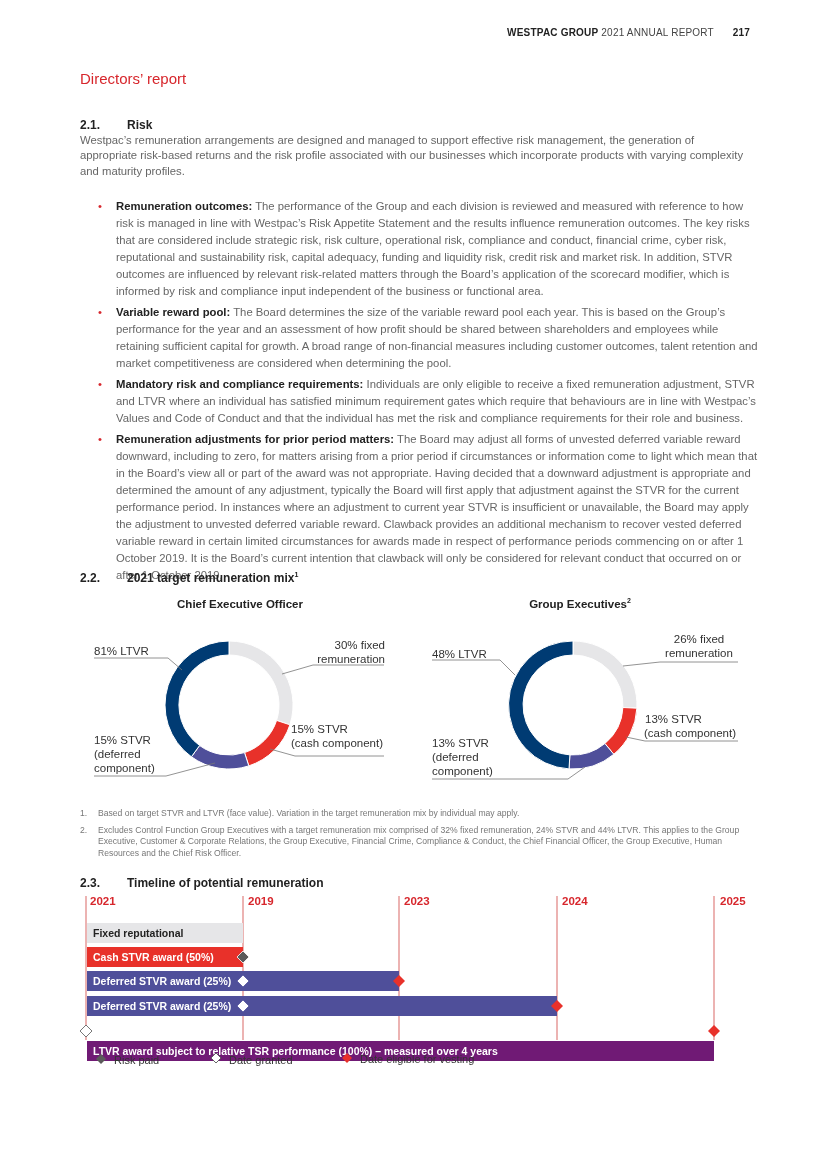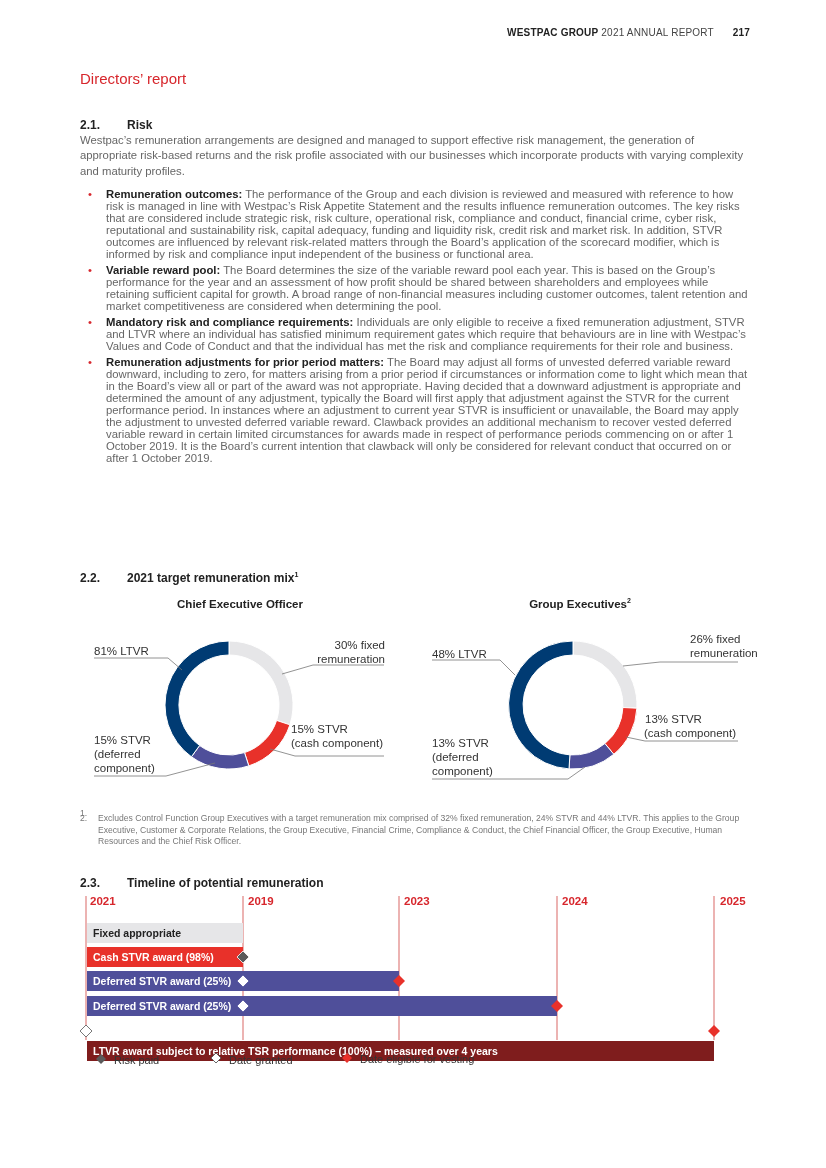--- a/index.html
+++ b/index.html
@@ -6,21 +6,21 @@
   body { width: 826px; height: 1168px; position: relative; overflow: hidden;
          font-family: "Liberation Sans", "DejaVu Sans", sans-serif; color: #555; }
   .header { position: absolute; top: 27px; right: 76px; font-size: 10px; color: #222; letter-spacing: 0.2px; }
   .header b { font-weight: 700; }
   .header .rest { color: #444; }
   .header .pnum { font-weight: 700; margin-left: 16px; }
   .page-title { position: absolute; left: 80px; top: 70px; font-size: 15px; color: #d7262c; font-weight: 400; margin: 0; }
   .sec-h { position: absolute; left: 80px; font-size: 12px; font-weight: 700; color: #222; margin: 0; }
   .sec-h .num { display: inline-block; width: 47px; }
   .body-text { position: absolute; left: 80px; width: 664px; font-size: 11.3px; line-height: 15.3px; color: #666; margin: 0; }
-  ul.bullets { position: absolute; left: 80px; width: 664px; margin: 8px; padding: 0; list-style: none; font-size: 11.3px; line-height: 12px; color: #666; }
+  ul.bullets { position: absolute; left: 80px; width: 664px; margin: 18px; padding: 0; list-style: none; font-size: 11.3px; line-height: 17px; color: #666; }
   ul.bullets li { position: relative; padding-left: 18px; margin-bottom: 4px; }
   ul.bullets li::before { content: "•"; position: absolute; left: 0; top: 0; color: #d7262c; }
   ul.bullets li b { color: #222; }
 
   .donut-title { position: absolute; font-size: 11.5px; font-weight: 700; color: #222; text-align: center; }
   .donut-title sup { font-size: 7px; }
   .chart-label { position: absolute; font-size: 11.5px; color: #333; line-height: 14px; }
   svg.overlay { position: absolute; left: 0; top: 0; }
 
   .footnotes { position: absolute; left: 80px; top: 808px; width: 664px; font-size: 8.6px; line-height: 11.6px; color: #777; }
@@ -101,36 +101,36 @@
 <div class="chart-label" style="left:94px; top:733px;">
   <div>15% STVR</div>
   <div>(deferred</div>
   <div>component)</div>
 </div>
 
 <div class="donut-title" style="left:490px; top:597px; width:180px;">
   <span>Group Executives</span><sup>2</sup>
 </div>
 <div class="chart-label" style="left:432px; top:647px;">48% LTVR</div>
-<div class="chart-label" style="left:690px; top:632px; text-align:left; width:78px;">
+<div class="chart-label" style="left:660px; top:632px; text-align:center; width:78px;">
   <div>26% fixed</div>
   <div>remuneration</div>
 </div>
 <div class="chart-label" style="left:644px; top:712px;">
   <div style="padding-left:1px;">13% STVR</div>
   <div>(cash component)</div>
 </div>
 <div class="chart-label" style="left:432px; top:736px;">
   <div>13% STVR</div>
   <div>(deferred</div>
   <div>component)</div>
 </div>
 
 <div class="footnotes">
-  <div class="fn"><span class="n">1.</span></div>
+  <div class="fn"><span class="n">1.</span><span>Based on target STVR and LTVR (face value). Variation in the target remuneration mix by individual may apply.</span></div>
   <div class="fn"><span class="n">2.</span><span>Excludes Control Function Group Executives with a target remuneration mix comprised of 32% fixed remuneration, 24% STVR and 44% LTVR. This applies to the Group Executive, Customer &amp; Corporate Relations, the Group Executive, Financial Crime, Compliance &amp; Conduct, the Chief Financial Officer, the Group Executive, Human Resources and the Chief Risk Officer.</span></div>
 </div>
 
 <h2 class="sec-h" style="top:876px;">
   <span class="num">2.3.</span><span>Timeline of potential remuneration</span>
 </h2>
 
 <div class="year" style="left:90px;">2021</div>
 <div class="year" style="left:248px;">2019</div>
 <div class="year" style="left:404px;text-align:center;">2023</div>
@@ -140,25 +140,25 @@
 <svg class="overlay" width="826" height="1168">
   <g stroke="#e0807f" stroke-width="1.2">
     <line x1="86" y1="896" x2="86" y2="1040"></line>
     <line x1="243" y1="896" x2="243" y2="1040"></line>
     <line x1="399" y1="896" x2="399" y2="1040"></line>
     <line x1="557" y1="896" x2="557" y2="1040"></line>
     <line x1="714" y1="896" x2="714" y2="1040"></line>
   </g>
 </svg>
 
-<div class="tl-bar" style="left:87px; top:923px; width:156px; background:#e6e6e8; color:#222;">Fixed appropriate</div>
-<div class="tl-bar" style="left:87px; top:947px; width:156px; background:#e8312a; color:#fff;">Cash STVR award (98%)</div>
+<div class="tl-bar" style="left:87px; top:923px; width:156px; background:#e6e6e8; color:#222;">Fixed reputational</div>
+<div class="tl-bar" style="left:87px; top:947px; width:156px; background:#e8312a; color:#fff;">Cash STVR award (50%)</div>
 <div class="tl-bar" style="left:87px; top:971px; width:312px; background:#4f4f9a; color:#fff;">Deferred STVR award (25%)</div>
 <div class="tl-bar" style="left:87px; top:996px; width:470px; background:#4f4f9a; color:#fff;">Deferred STVR award (25%)</div>
-<div class="tl-bar" style="left:87px; top:1041px; width:627px; background:#7f1d1d; color:#fff;">LTVR award subject to relative TSR performance (100%) – measured over 4 years</div>
+<div class="tl-bar" style="left:87px; top:1041px; width:627px; background:#701a75; color:#fff;">LTVR award subject to relative TSR performance (100%) – measured over 4 years</div>
 
 <svg class="overlay" width="826" height="1168">
   <g>
     <polygon points="243,951 249,957 243,963 237,957" fill="#5a5a5a" stroke="#fff" stroke-width="0.8"></polygon>
   </g>
   <g>
     <polygon points="243,975 249,981 243,987 237,981" fill="#fff" stroke="#4f4f9a" stroke-width="0.8"></polygon>
     <polygon points="243,1000 249,1006 243,1012 237,1006" fill="#fff" stroke="#4f4f9a" stroke-width="0.8"></polygon>
     <polygon points="86,1025 92,1031 86,1037 80,1031" fill="#fff" stroke="#555" stroke-width="0.8"></polygon>
   </g>

